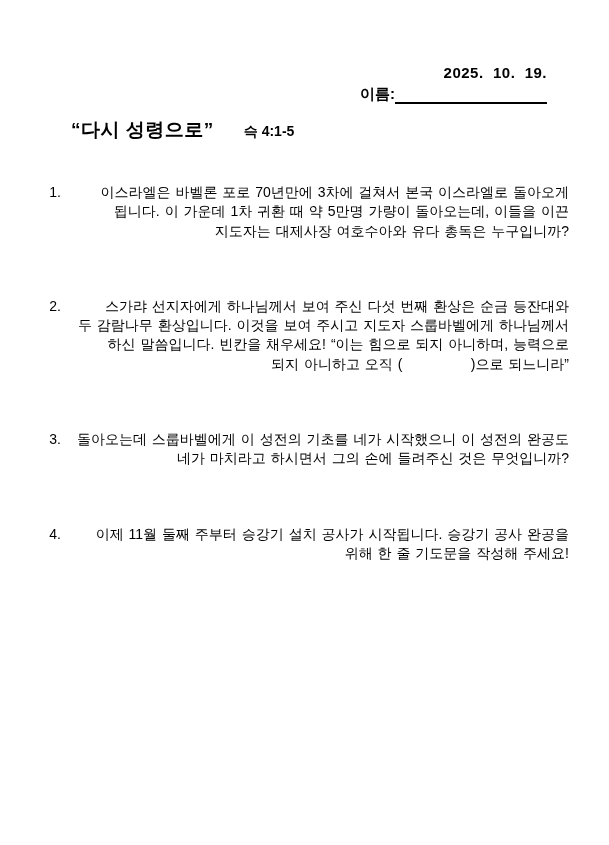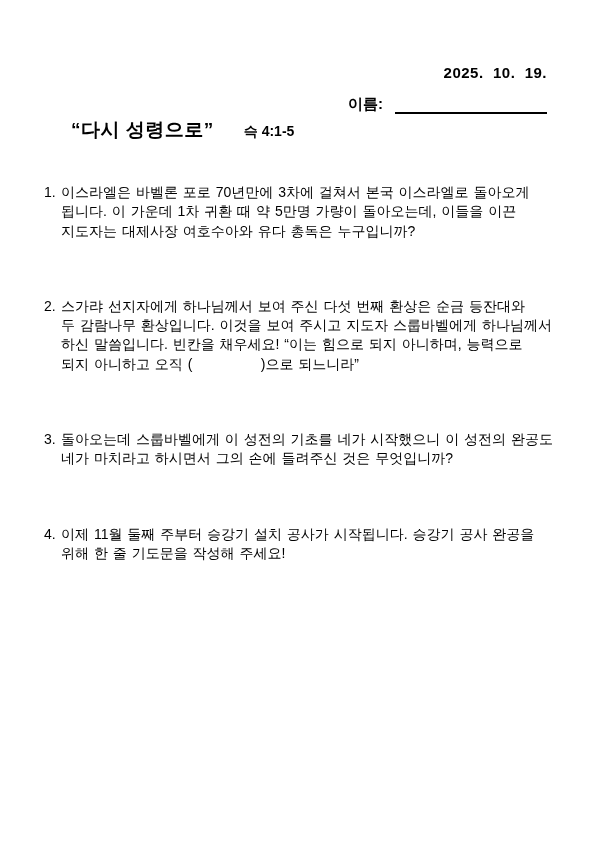--- a/index.html
+++ b/index.html
@@ -8,39 +8,39 @@
     background: #ffffff;
   }
   .page {
     position: relative;
     width: 609px;
     height: 845px;
     background: #ffffff;
     color: #000000;
     font-family: "Liberation Sans", sans-serif;
     overflow: hidden;
+    text-align: right;
   }
   .date {
     position: absolute;
     top: 64px;
     right: 62px;
     font-size: 15px;
     font-weight: bold;
     white-space: pre;
     letter-spacing: 0.5px;
   }
   .name-row {
     position: absolute;
-    top: 95px;
+    top: 85px;
     right: 62px;
     font-size: 15px;
     font-weight: bold;
     display: flex;
     align-items: flex-end;
-    gap: 12px;
   }
   .name-line {
     display: inline-block;
     width: 152px;
     height: 15px;
     border-bottom: 2px solid #000000;
   }
   .title-row {
     position: absolute;
     top: 117px;

